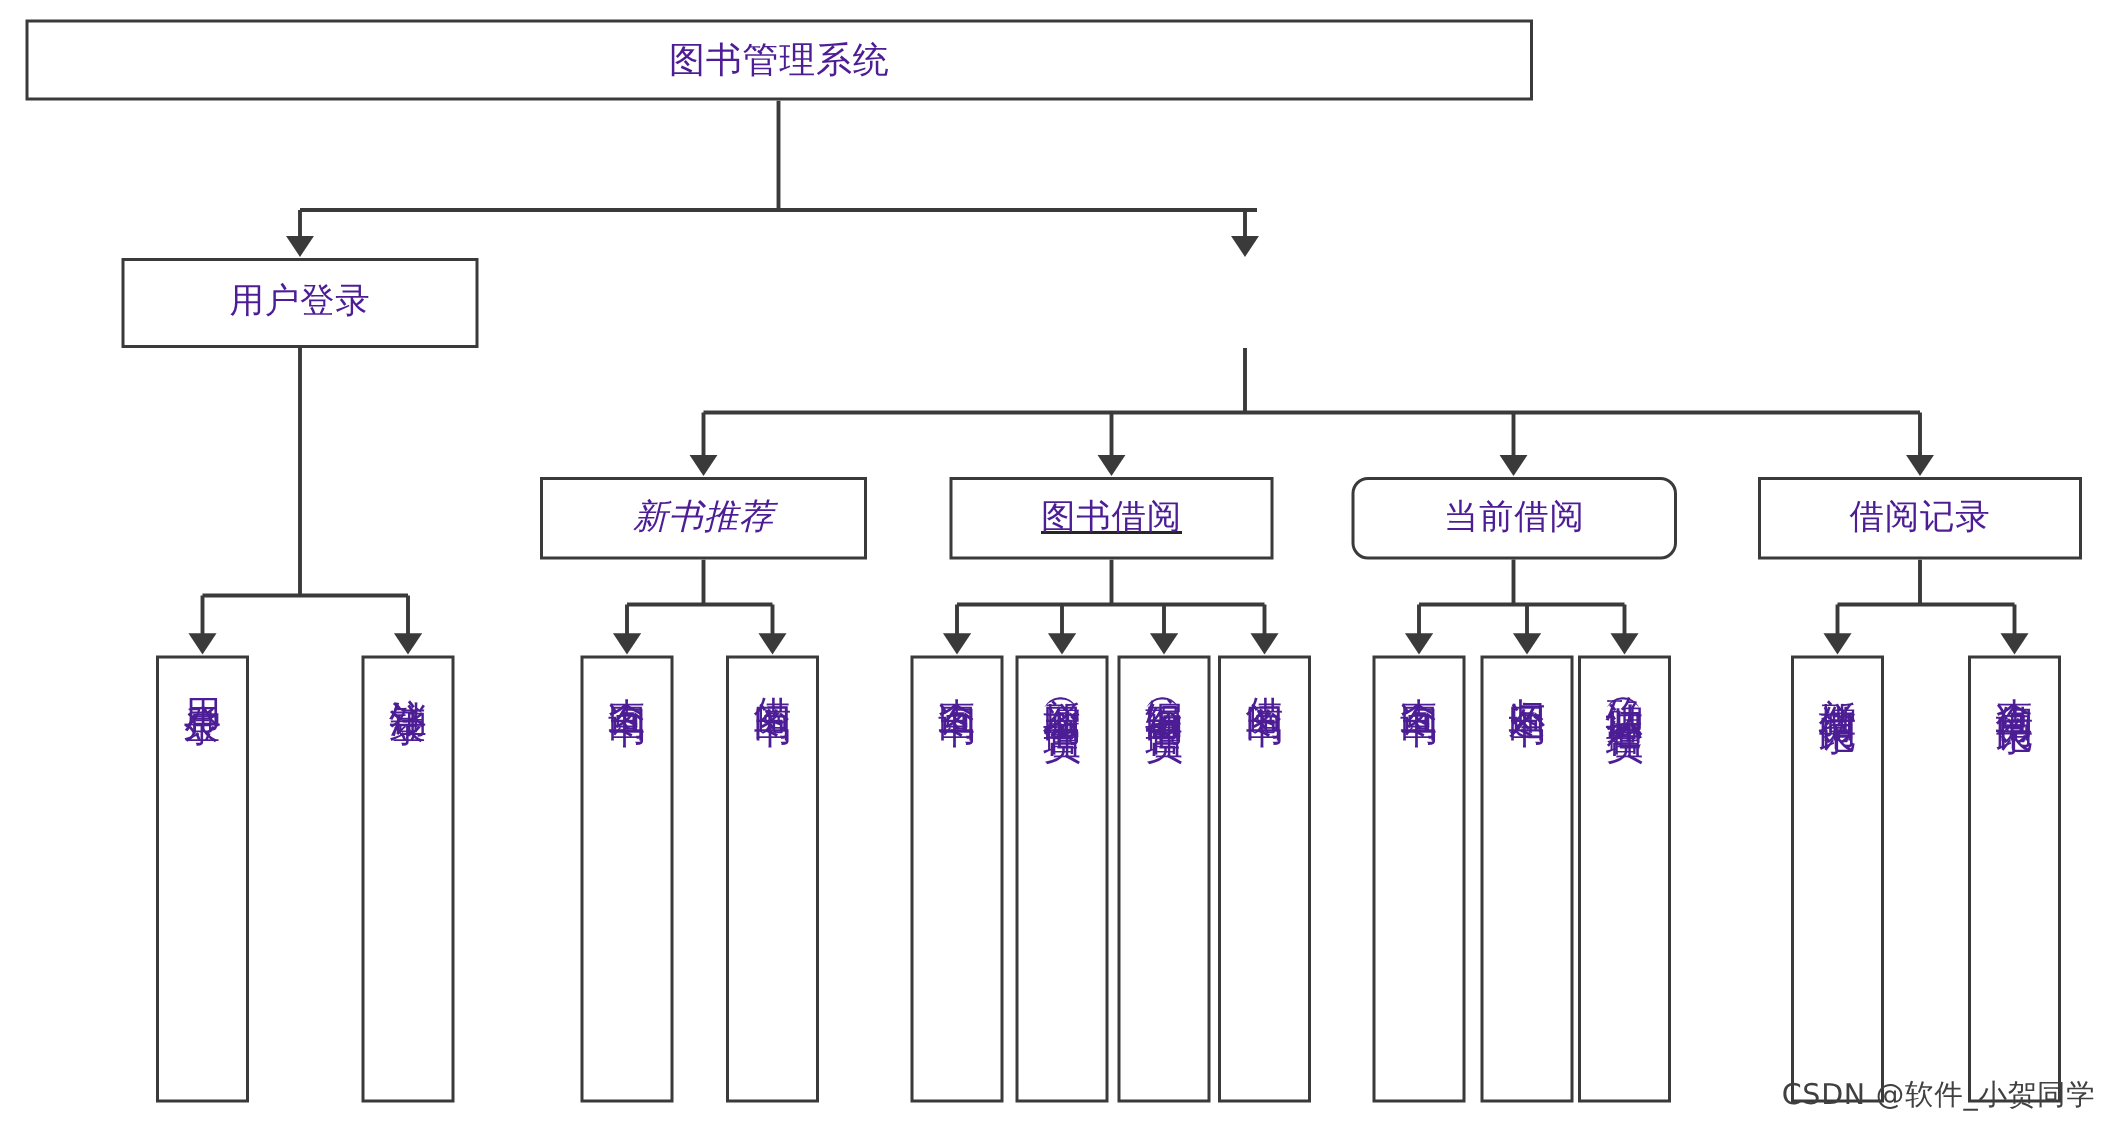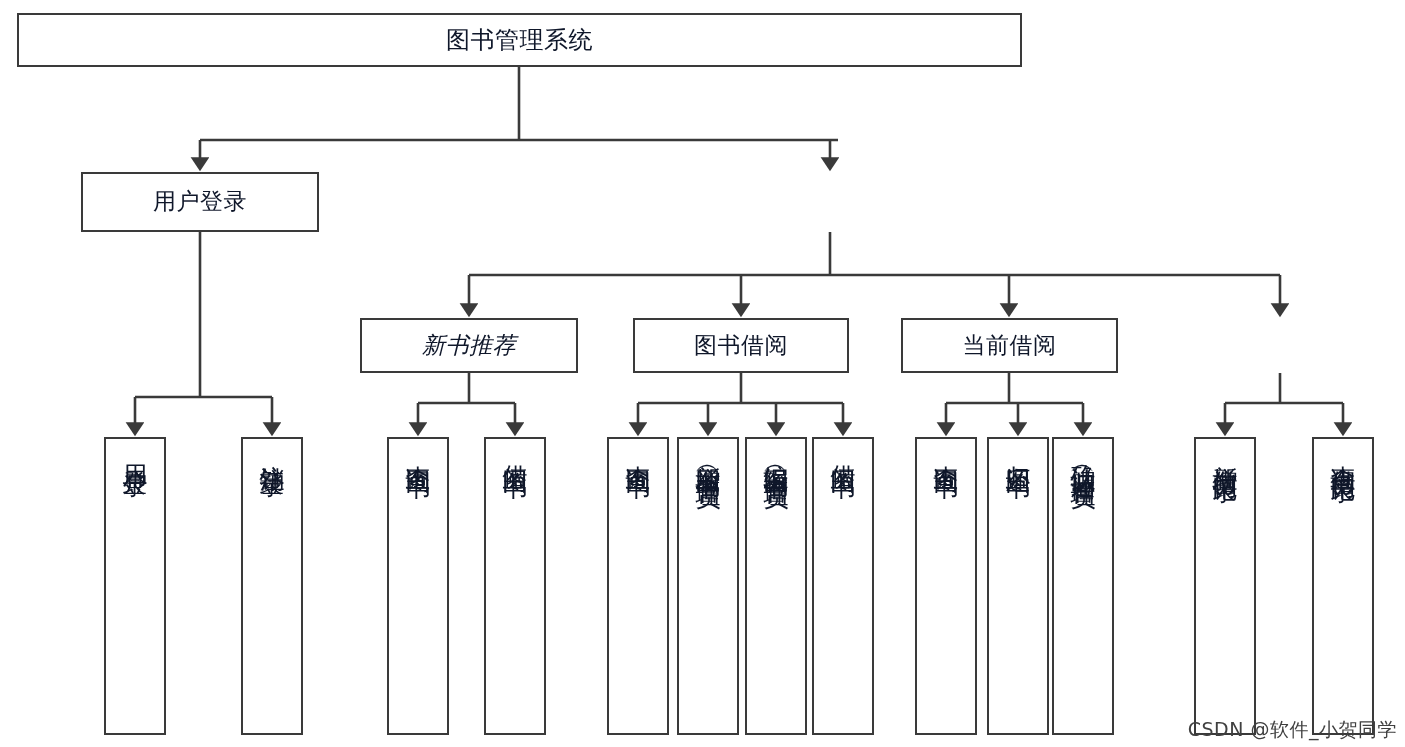--- a/index.html
+++ b/index.html
@@ -32,21 +32,21 @@
     display: flex;
     align-items: center;
     justify-content: center;
     color: #262626;
   }
   .node-label {
     display: block;
     text-align: center;
     line-height: 1.18;
     letter-spacing: 0.5px;
-    color: #0f172a;
+    color: #4c1d95;
   }
   .node.horizontal .node-label {
     writing-mode: horizontal-tb;
     font-size: 23px;
   }
   .node.root .node-label {
     font-size: 24px;
   }
   .node.vertical {
     align-items: flex-start;
@@ -131,25 +131,28 @@
     <span class="node-label">图书管理系统</span>
   </div>
 
   <div class="node horizontal" style="left:81px; top:172px; width:238px; height:60px;">
     <span class="node-label">用户登录</span>
   </div>
 
   <div class="node horizontal" style="left:360px; top:318px; width:218px; height:55px;font-style:italic;">
     <span class="node-label">新书推荐</span>
   </div>
-  <div class="node horizontal" style="left:633px; top:318px; width:216px; height:55px;">
+  <div class="node horizontal" style="left:633px; top:318px; width:216px; height:55px;text-decoration:underline;">
     <span class="node-label">图书借阅</span>
   </div>
-  <div class="node horizontal" style="left:901px; top:318px; width:217px; height:55px;">
+  <div class="node horizontal" style="left:901px; top:318px; width:217px; height:55px;border-radius:11px;">
     <span class="node-label">当前借阅</span>
+  </div>
+  <div class="node horizontal" style="left:1172px; top:318px; width:216px; height:55px;">
+    <span class="node-label">借阅记录</span>
   </div>
 
   <div class="node vertical" style="left:104px; top:437px; width:62px; height:298px;">
     <span class="node-label">用户登录</span>
   </div>
   <div class="node vertical" style="left:241px; top:437px; width:62px; height:298px;">
     <span class="node-label">注销登录</span>
   </div>
   <div class="node vertical" style="left:387px; top:437px; width:62px; height:298px;">
     <span class="node-label">查询图书</span>

